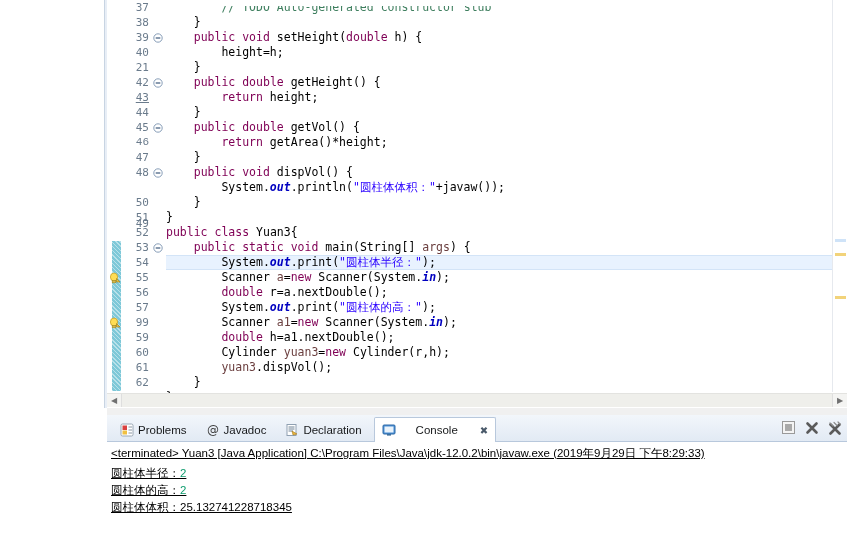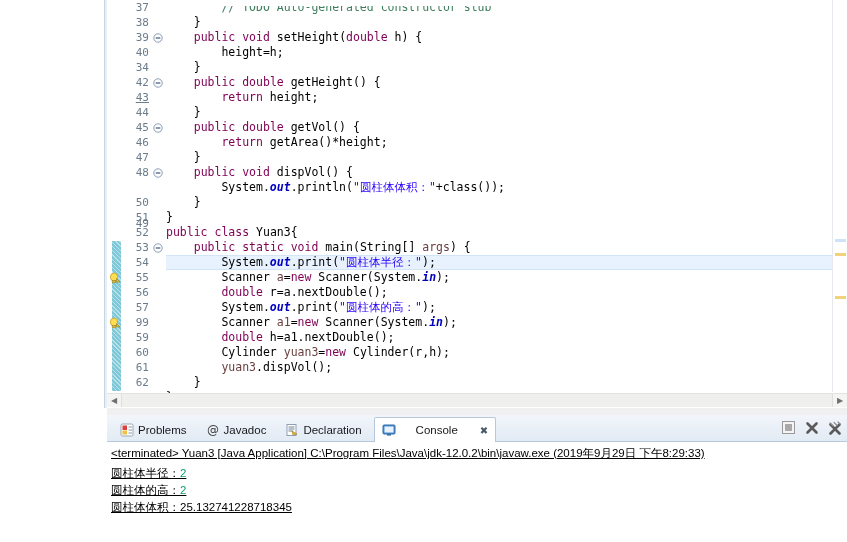--- a/index.html
+++ b/index.html
@@ -276,26 +276,26 @@
             <ellipse cx="6" cy="5" rx="3.6" ry="4" fill="#ffdd55" stroke="#c9a227" stroke-width=".8"></ellipse>
             <rect x="4.2" y="8.4" width="3.6" height="2.4" fill="#d8b84a" stroke="#a58a20" stroke-width=".6"></rect>
             <path d="M8.5 6.5 l3.5 3.5 l-3.5 0 z" fill="#e8c040" stroke="#9a7c18" stroke-width=".6"></path>
           </svg></div>
       </div>
     <div class="line-ruler" id="line-ruler">
         <div class="lnum" style="top: 0px;">37</div>
         <div class="lnum" style="top: 15px;">38</div>
         <div class="lnum" style="top: 30px;">39</div>
         <div class="lnum" style="top: 45px;">40</div>
-        <div class="lnum" style="top: 60px;">34</div>
+        <div class="lnum" style="top: 60px;">21</div>
         <div class="lnum" style="top: 75px;">42</div>
         <div class="lnum" style="top: 90px; text-decoration: underline;">43</div>
         <div class="lnum" style="top: 105px;">44</div>
         <div class="lnum" style="top: 120px;">45</div>
-        <div class="lnum" style="top: 135px;">46</div>
+        <div class="lnum" style="top: 135px; font-family: Liberation Mono, monospace;">46</div>
         <div class="lnum" style="top: 150px;">47</div>
         <div class="lnum" style="top: 165px;">48</div>
         <div class="lnum" style="top: 180px; margin-top: 36px;">49</div>
         <div class="lnum" style="top: 195px;">50</div>
         <div class="lnum" style="top: 210px;">51</div>
         <div class="lnum" style="top: 225px;">52</div>
         <div class="lnum" style="top: 240px;">53</div>
         <div class="lnum" style="top: 255px;">54</div>
         <div class="lnum" style="top: 270px;">55</div>
         <div class="lnum" style="top: 285px;">56</div>
@@ -346,21 +346,21 @@
         <div class="row" style="position: absolute; left: 0px; right: 0px; top: 30px;"><span class="plain">    </span><span class="kw">public</span><span class="plain"> </span><span class="kw">void</span><span class="plain"> setHeight(</span><span class="kw">double</span><span class="plain"> h) {</span></div>
         <div class="row" style="position: absolute; left: 0px; right: 0px; top: 45px;"><span class="plain">        height=h;</span></div>
         <div class="row" style="position: absolute; left: 0px; right: 0px; top: 60px;"><span class="plain">    }</span></div>
         <div class="row" style="position: absolute; left: 0px; right: 0px; top: 75px;"><span class="plain">    </span><span class="kw">public</span><span class="plain"> </span><span class="kw">double</span><span class="plain"> getHeight() {</span></div>
         <div class="row" style="position: absolute; left: 0px; right: 0px; top: 90px;"><span class="plain">        </span><span class="kw">return</span><span class="plain"> height;</span></div>
         <div class="row" style="position: absolute; left: 0px; right: 0px; top: 105px;"><span class="plain">    }</span></div>
         <div class="row" style="position: absolute; left: 0px; right: 0px; top: 120px;"><span class="plain">    </span><span class="kw">public</span><span class="plain"> </span><span class="kw">double</span><span class="plain"> getVol() {</span></div>
         <div class="row" style="position: absolute; left: 0px; right: 0px; top: 135px;"><span class="plain">        </span><span class="kw">return</span><span class="plain"> getArea()*height;</span></div>
         <div class="row" style="position: absolute; left: 0px; right: 0px; top: 150px;"><span class="plain">    }</span></div>
         <div class="row" style="position: absolute; left: 0px; right: 0px; top: 165px;"><span class="plain">    </span><span class="kw">public</span><span class="plain"> </span><span class="kw">void</span><span class="plain"> dispVol() {</span></div>
-        <div class="row" style="position: absolute; left: 0px; right: 0px; top: 180px;"><span class="plain">        System.</span><span class="fld">out</span><span class="plain">.println(</span><span class="str">"圆柱体体积："</span><span class="plain">+class());</span></div>
+        <div class="row" style="position: absolute; left: 0px; right: 0px; top: 180px;"><span class="plain">        System.</span><span class="fld">out</span><span class="plain">.println(</span><span class="str">"圆柱体体积："</span><span class="plain">+javaw());</span></div>
         <div class="row" style="position: absolute; left: 0px; right: 0px; top: 195px;"><span class="plain">    }</span></div>
         <div class="row" style="position: absolute; left: 0px; right: 0px; top: 210px;"><span class="plain">}</span></div>
         <div class="row" style="position: absolute; left: 0px; right: 0px; top: 225px;"><span class="kw">public</span><span class="plain"> </span><span class="kw">class</span><span class="plain"> Yuan3{</span></div>
         <div class="row" style="position: absolute; left: 0px; right: 0px; top: 240px;"><span class="plain">    </span><span class="kw">public</span><span class="plain"> </span><span class="kw">static</span><span class="plain"> </span><span class="kw">void</span><span class="plain"> main(String[] </span><span class="lvar">args</span><span class="plain">) {</span></div>
         <div class="cur-line-hl" style="top: 255px;"></div>
         <div class="row" style="position: absolute; left: 0px; right: 0px; top: 255px;"><span class="plain">        System.</span><span class="fld">out</span><span class="plain">.print(</span><span class="str">"圆柱体半径："</span><span class="plain">);</span></div>
         <div class="row" style="position: absolute; left: 0px; right: 0px; top: 270px;"><span class="plain">        Scanner </span><span class="lvar">a</span><span class="plain">=</span><span class="kw">new</span><span class="plain"> Scanner(System.</span><span class="fld">in</span><span class="plain">);</span></div>
         <div class="row" style="position: absolute; left: 0px; right: 0px; top: 285px;"><span class="plain">        </span><span class="kw">double</span><span class="plain"> r=a.nextDouble();</span></div>
         <div class="row" style="position: absolute; left: 0px; right: 0px; top: 300px;"><span class="plain">        System.</span><span class="fld">out</span><span class="plain">.print(</span><span class="str">"圆柱体的高："</span><span class="plain">);</span></div>
         <div class="row" style="position: absolute; left: 0px; right: 0px; top: 315px;"><span class="plain">        Scanner </span><span class="lvar">a1</span><span class="plain">=</span><span class="kw">new</span><span class="plain"> Scanner(System.</span><span class="fld">in</span><span class="plain">);</span></div>

